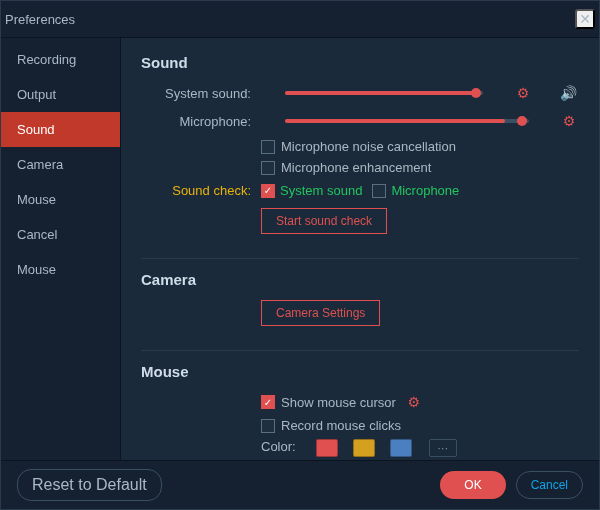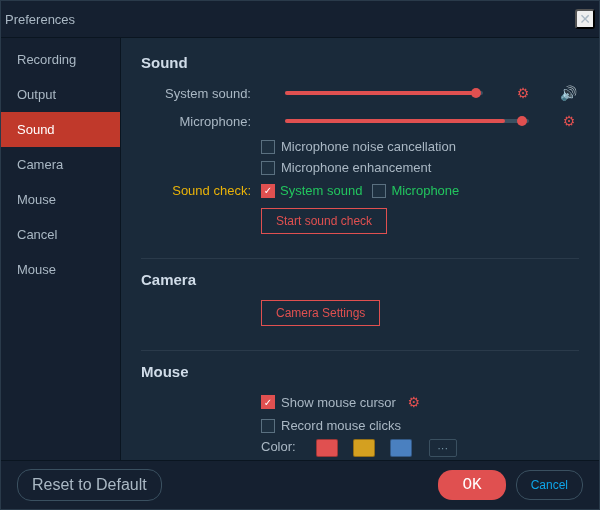--- a/index.html
+++ b/index.html
@@ -51,21 +51,21 @@
     .section-divider { border: none; border-top: 1px solid #2a3a4a; margin: 8px 0 12px; }
 
     .color-row { display: flex; align-items: flex-start; margin-bottom: 8px; margin-left: 120px; gap: 12px; }
     .color-label { margin-right: 8px; color: #aab8c4; font-size: 13px; }
     .color-swatch { width: 22px; height: 18px; border-radius: 2px; cursor: pointer; border: 1px solid rgba(0,0,0,0.3); }
     .color-more { width: 28px; height: 18px; border: 1px solid #3a5060; border-radius: 2px; display: flex; align-items: center; justify-content: center; cursor: pointer; color: #7a9aaa; font-size: 11px; margin-left: 2px; }
 
     .footer { display: flex; align-items: center; justify-content: space-between; padding: 8px 16px; background: #152030; border-top: 1px solid #0a1520; }
     .reset-btn { background: transparent; border: 1px solid #3a5060; color: #aab8c4; padding: 6px 14px; border-radius: 14px; cursor: pointer; font-size: 16px; }
     .footer-right { display: flex; gap: 10px; }
-    .ok-btn { background: #e05050; border: none; color: white; padding: 6px 24px; border-radius: 14px; cursor: pointer; font-size: 16px; font-family: Liberation Mono, monospace; }
+    .ok-btn { background: #e05050; border: none; color: white; padding: 6px 24px; border-radius: 14px; cursor: pointer; font-size: 12px; }
     .cancel-btn { background: transparent; border: 1px solid #3a5060; color: #0ea5e9; padding: 6px 14px; border-radius: 14px; cursor: pointer; font-size: 12px; }
 
     .mouse-row-main { display: flex; align-items: center; margin-bottom: 6px; margin-left: 120px; }
     .mouse-row-main label { display: flex; align-items: center; gap: 6px; cursor: pointer; color: #aab8c4; font-size: 13px; }
   </style>
 </head>
 <body>
 
 <div class="dialog">
 

